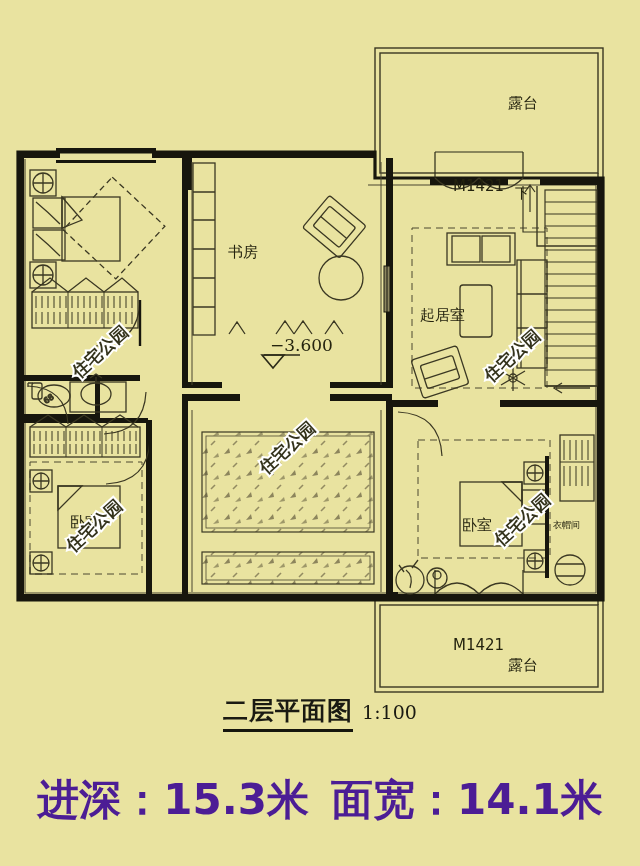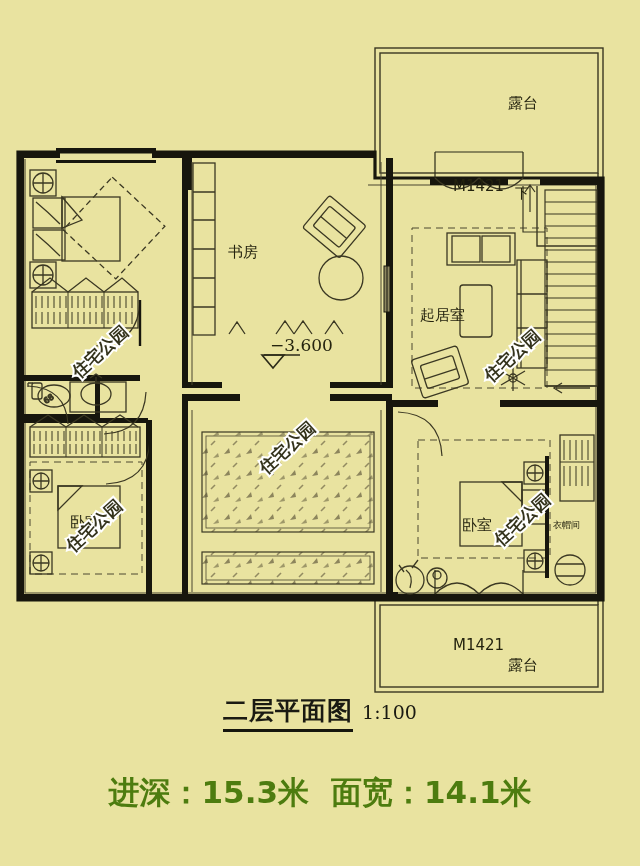--- a/index.html
+++ b/index.html
@@ -56,23 +56,23 @@
     vertical-align: baseline;
     display: inline-block;
   }
   .dims-block {
     position: absolute;
     left: 0;
     top: 772px;
     width: 640px;
     text-align: center;
     font-family: "DejaVu Sans", "Liberation Sans", sans-serif;
-    font-size: 31px;
+    font-size: 42px;
     font-weight: 700;
-    color: #4d7c0f;
+    color: #4c1d95;
     white-space: nowrap;
   }
   .dims-gap { display: inline-block; width: 22px; }
 </style>
 </head>
 <body>
 
 <div id="sheet">
 
   <svg id="plan-svg" viewBox="0 0 640 700">

